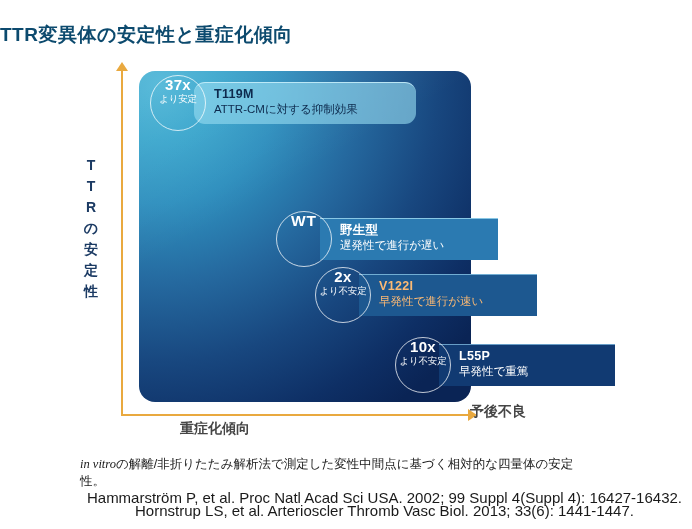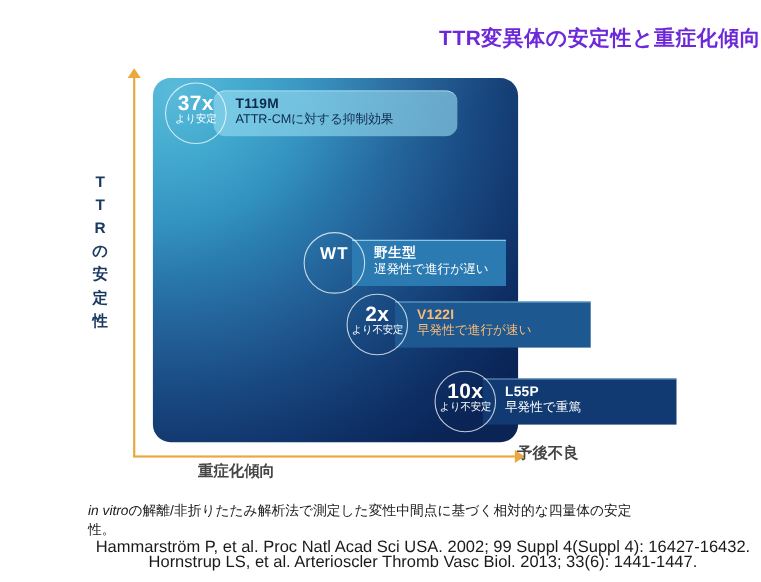--- a/index.html
+++ b/index.html
@@ -21,24 +21,24 @@
     height: 529px;
     background: #ffffff;
   }
 
   
   .title {
     position: absolute;
     left: 0;
     top: 22px;
     width: 692px;
-    text-align: right;
+    text-align: left;
     font-size: 19px;
     font-weight: bold;
-    color: #6d28d9;
+    color: #0c4a6e;
     letter-spacing: 0.5px;
     white-space: nowrap;
   }
 
   
   .y-axis-line {
     position: absolute;
     left: 121px;
     top: 70px;
     width: 2px;
@@ -158,24 +158,23 @@
     height: 56px;
     border-radius: 50%;
     border: 1px solid rgba(255,255,255,0.75);
     background: transparent;
     color: #ffffff;
     text-align: center;
     box-sizing: border-box;
     z-index: 3;
   }
   .row .circle .mult {
-    font-size: 19px;
+    font-size: 15px;
     font-weight: bold;
     line-height: 17px;
-    margin-top: 10px;
     letter-spacing: 0.3px;
   }
   .row .circle .sub {
     font-size: 9.5px;
     line-height: 11px;
     letter-spacing: -0.2px;
   }
   .row .circle.wt .mult {
     font-size: 15.5px;
     letter-spacing: 1px;
@@ -187,21 +186,21 @@
     width: 222px;
     background: rgba(150, 220, 240, 0.62);
     border-top: 1px solid rgba(200,240,252,0.85);
     border-radius: 11px;
   }
   #row-t119m .bar .code { color: #0d2a4d; }
   #row-t119m .bar .desc { color: #0d2a4d; }
 
   #row-wt { left: 276px; top: 218px; }
   #row-wt .bar {
-    width: 140px;
+    width: 178px;
     background: #2b7ab1;
     border-top: 1px solid rgba(170,225,245,0.75);
     color: #ffffff;
   }
   #row-wt .bar .code, #row-wt .bar .desc { color: #ffffff; }
 
   #row-v122i { left: 315px; top: 274px; }
   #row-v122i .bar {
     width: 178px;
     background: #1d5890;
@@ -222,21 +221,21 @@
   
   .footnote {
     position: absolute;
     left: 80px;
     top: 456px;
     width: 498px;
     font-size: 12.5px;
     line-height: 17px;
     color: #1a1a1a;
   }
-  .footnote .ital { font-style: italic; }
+  .footnote .ital { font-style: italic; font-family: Liberation Serif, serif; }
   .citations {
     position: absolute;
     right: 10px;
     top: 491px;
     text-align: center;
     font-size: 15px;
     line-height: 13px;
     color: #1a1a1a;
   }
 </style>

